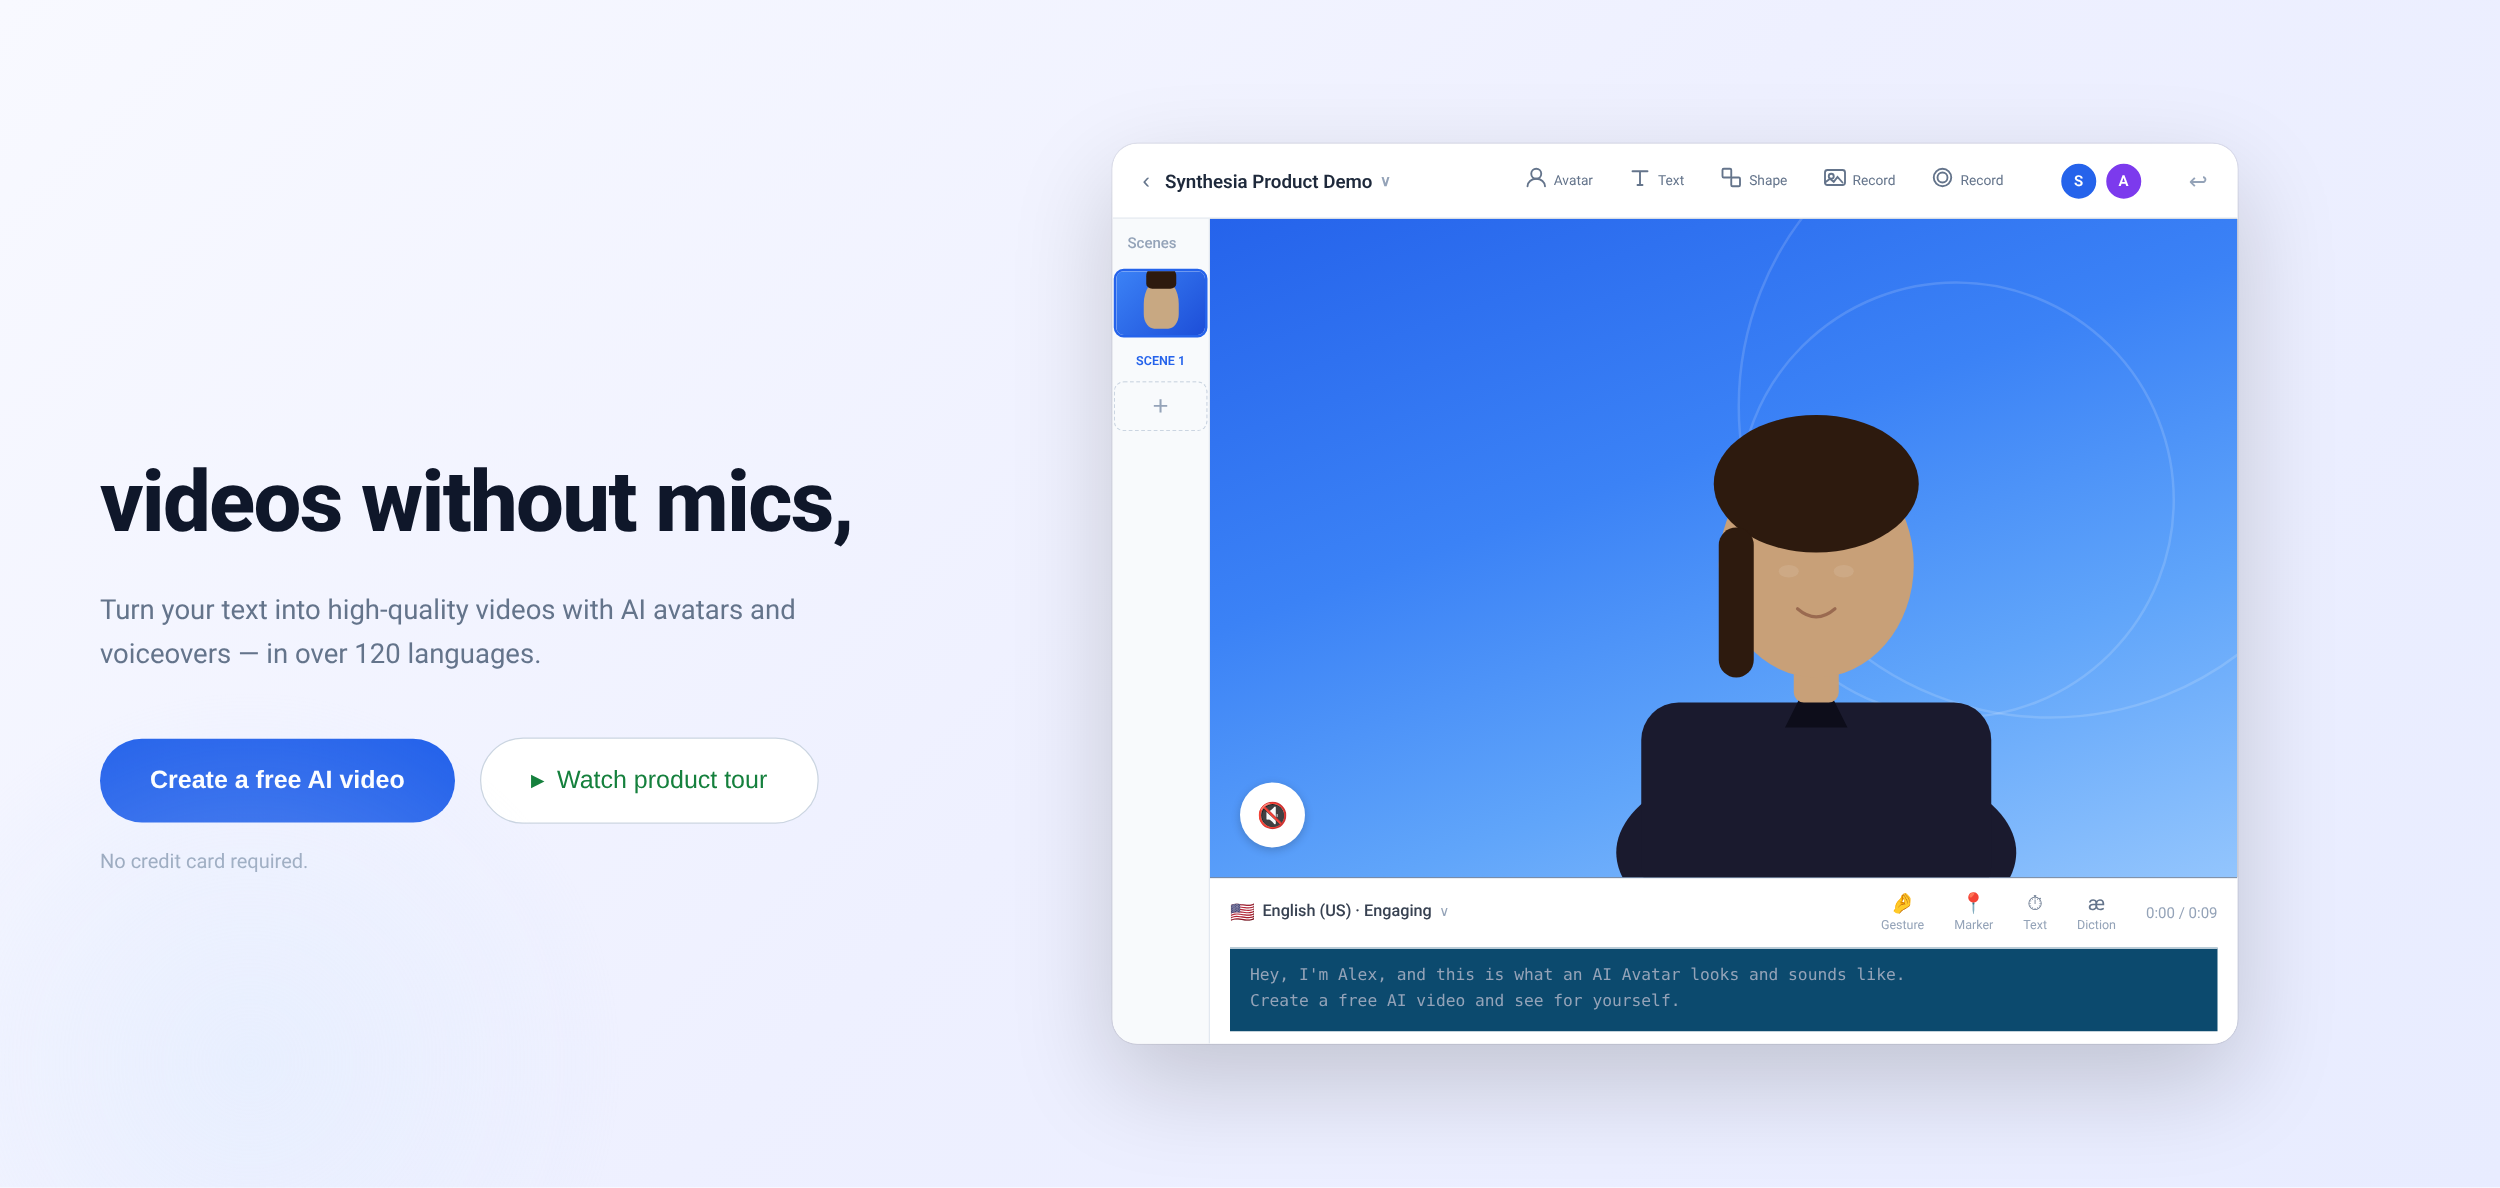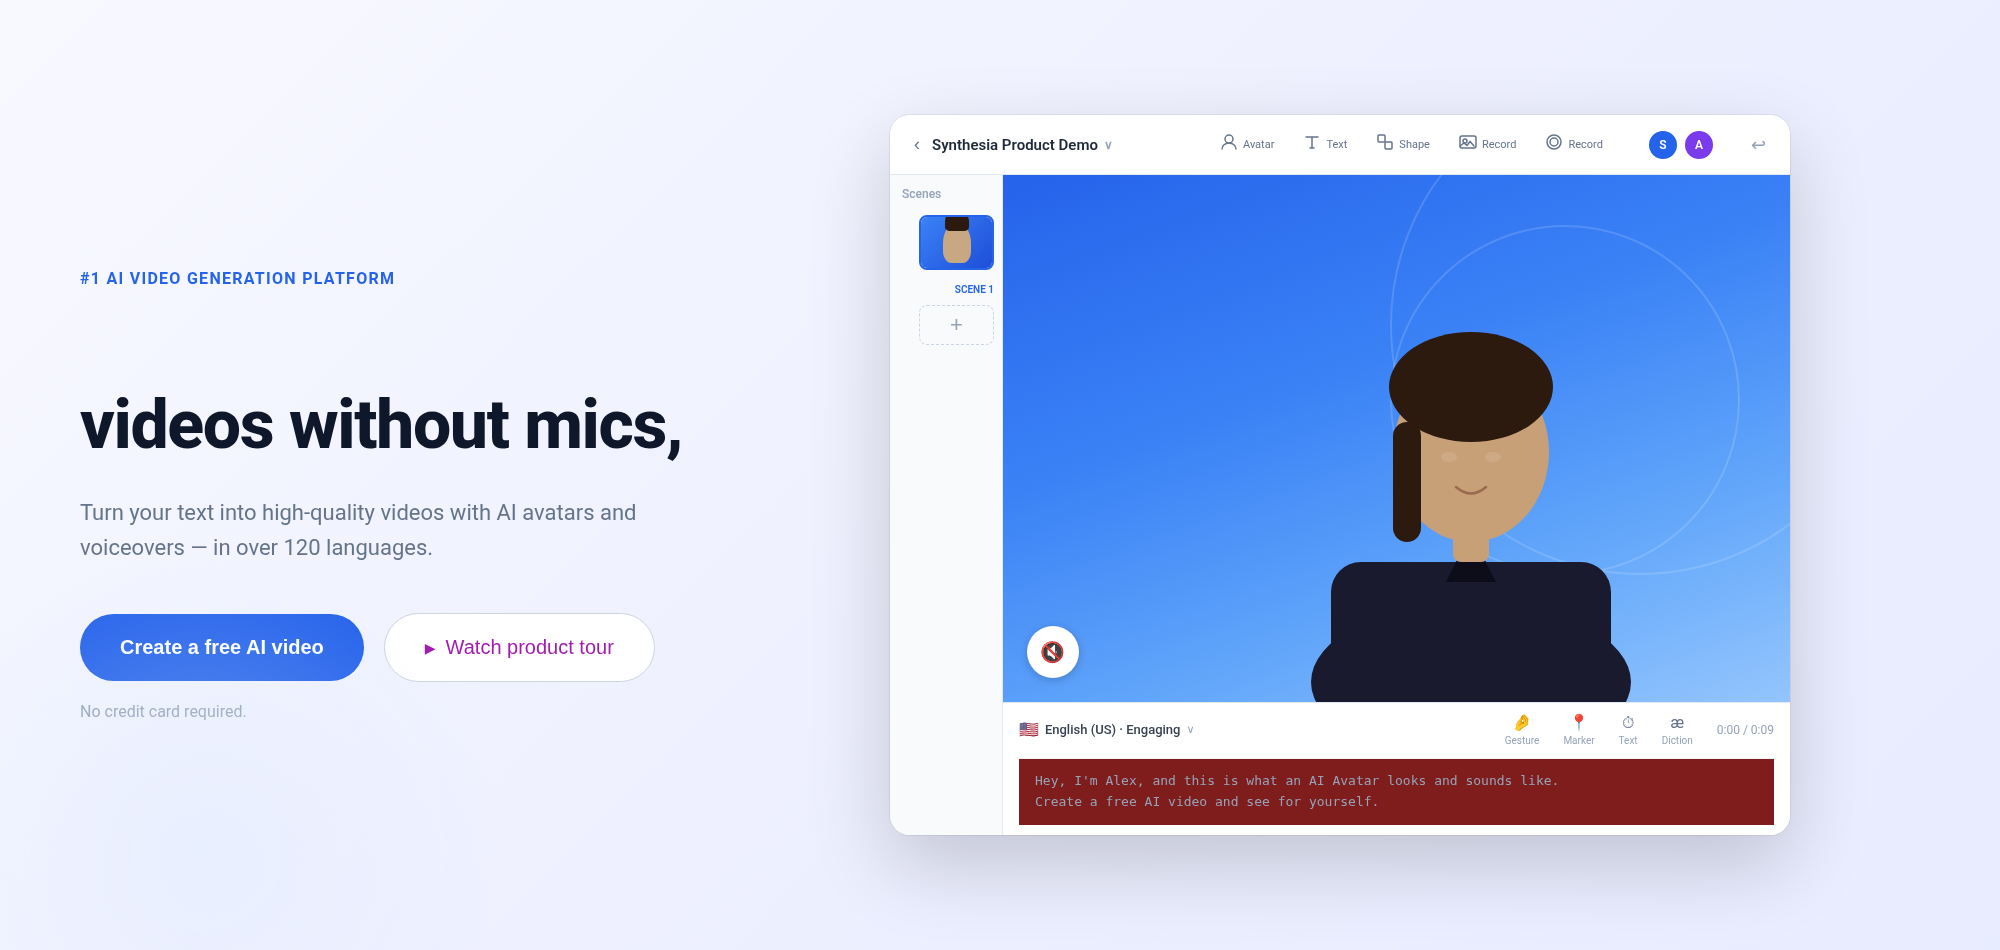--- a/index.html
+++ b/index.html
@@ -69,21 +69,21 @@
       padding: 22px 40px;
       font-size: 20px;
       font-weight: 600;
       cursor: pointer;
       white-space: nowrap;
       transition: background 0.2s;
     }
 
     .btn-secondary {
       background: #fff;
-      color: #a21caf;
+      color: #15803d;
       border: 1.5px solid #cbd5e1;
       border-radius: 50px;
       padding: 22px 40px;
       font-size: 20px;
       font-weight: 500;
       cursor: pointer;
       display: flex;
       align-items: center;
       gap: 10px;
       white-space: nowrap;
@@ -213,28 +213,28 @@
 
     
     .main-area {
       display: flex;
       flex: 1;
       overflow: hidden;
     }
 
     
     .scenes-panel {
-      width: 113px;
+      width: 78px;
       background: #f8fafc;
       border-right: 1px solid #e2e8f0;
       padding: 12px 8px;
       display: flex;
       flex-direction: column;
       gap: 10px;
-      align-items: flex-end;
+      align-items: center;
       flex-shrink: 0;
     }
 
     .scenes-label {
       font-size: 12px;
       color: #94a3b8;
       font-weight: 500;
       align-self: flex-start;
       padding-left: 4px;
       margin-bottom: 4px;
@@ -422,21 +422,21 @@
       color: #94a3b8;
     }
 
     .time-display {
       margin-left: auto;
       font-size: 12px;
       color: #94a3b8;
     }
 
     .script-area {
-      background: #7f1d1d;
+      background: #0c4a6e;
       padding: 12px 16px;
       border-top: 1px solid #f1f5f9;
     }
 
     .script-text {
       font-size: 13px;
       color: #94a3b8;
       line-height: 1.6;
       font-family: monospace;
     }
@@ -454,21 +454,20 @@
     }
   </style>
 </head>
 <body>
 
 <div class="bg-swirl"></div>
 
 <div class="page-container">
 
   <div class="left-panel">
-    <p class="tag-line">#1 AI VIDEO GENERATION PLATFORM</p>
 
     <h1 class="headline">
       <br>
       <span>videos without mics,</span><br>
     </h1>
 
     <p class="subheadline">Turn your text into high-quality videos with AI avatars and voiceovers — in over 120 languages.</p>
 
     <div class="cta-row">
       <button class="btn-primary">Create a free AI video</button>

